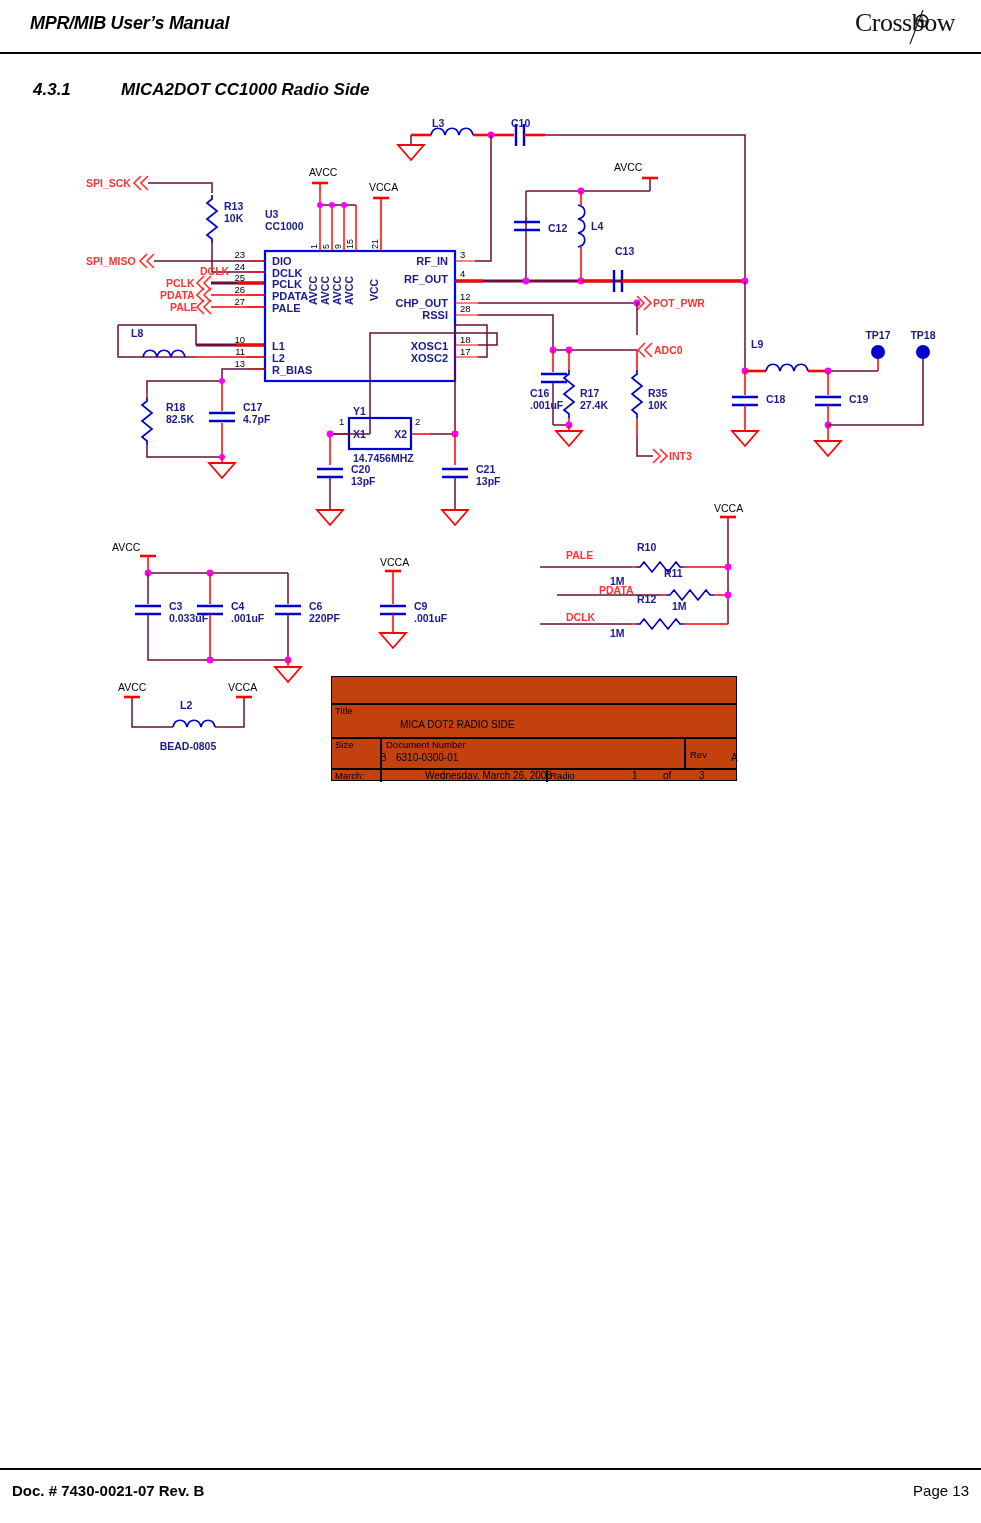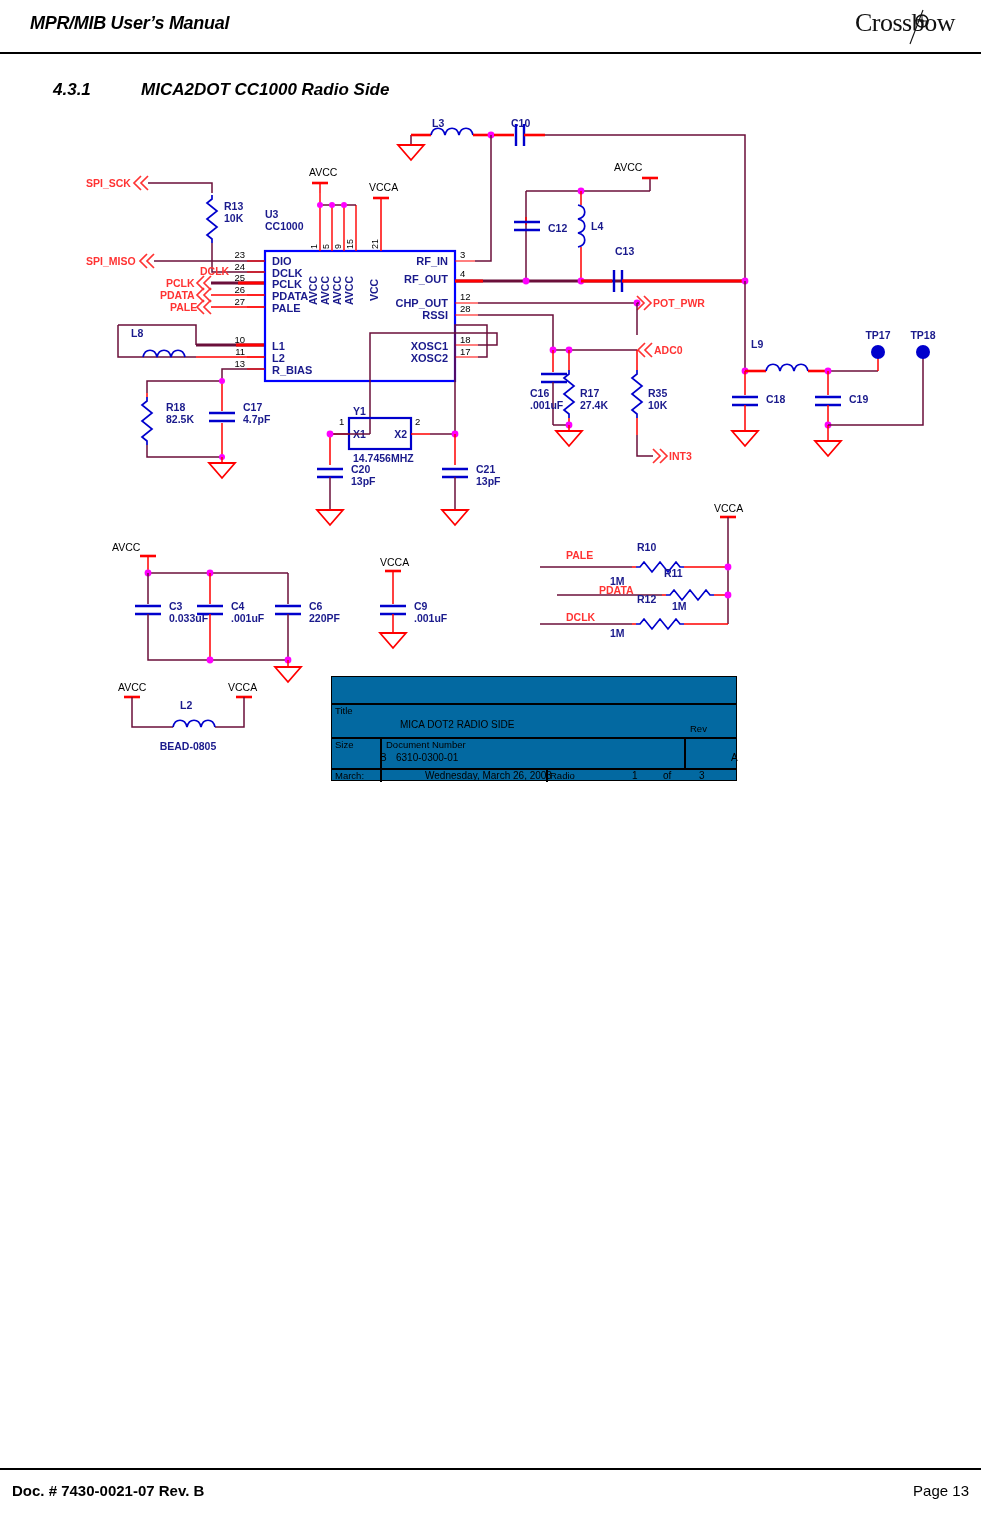--- a/index.html
+++ b/index.html
@@ -27,30 +27,30 @@
     font-size:26px; color:#111; letter-spacing:-0.5px;
   }
   #header-rule {
     position:absolute; left:0; top:52px; width:981px; height:2px; background:#000;
   }
   
   #section-heading {
     position:absolute; left:33px; top:80px;
     font-size:17px; font-weight:bold; font-style:italic; color:#000;
   }
-  #section-heading .num { display:inline-block; width:88px;margin-left:20px; }
+  #section-heading .num { display:inline-block; width:88px; }
   
   #schematic {
     position:absolute; left:0; top:105px; width:981px; height:690px;
   }
   #schematic svg { display:block; }
   
   #title-block {
     position:absolute; left:331px; top:676px; width:406px; height:105px;
-    border:1.5px solid #000; background:#0369a1;
+    border:1.5px solid #000; background:#c2410c;
   }
   .tb-line-h { position:absolute; left:0; width:100%; height:1.5px; background:#000; }
   .tb-line-v { position:absolute; width:1.5px; background:#000; }
   .tb-lab {
     position:absolute; font-size:9.5px; color:#000;
     font-family:"Liberation Sans", sans-serif;
   }
   .tb-val { position:absolute; font-size:10px; color:#000;padding-left:28px; }
   
   #footer-rule {
@@ -556,21 +556,21 @@
 
   <div class="tb-lab" style="left:3px; top:28px">Title</div>
   <div class="tb-val" style="left:40px; top:42px">MICA DOT2 RADIO SIDE</div>
 
   <div class="tb-lab" style="left:3px; top:62px">Size</div>
   <div class="tb-val" style="left:20px; top:75px">B</div>
 
   <div class="tb-lab" style="left:54px; top:62px">Document Number</div>
   <div class="tb-val" style="left:36px; top:75px">6310-0300-01</div>
 
-  <div class="tb-lab" style="left:358px; top:46px">Rev</div>
+  <div class="tb-lab" style="left:358px; top:72px">Rev</div>
   <div class="tb-val" style="left:371px; top:75px">A</div>
 
   <div class="tb-lab" style="left:3px; top:93px">March:</div>
   <div class="tb-val" style="left:65px; top:93px">Wednesday, March 26, 2003</div>
   <div class="tb-lab" style="left:218px; top:93px">Radio</div>
   <div class="tb-val" style="left:272px; top:93px">1</div>
   <div class="tb-val" style="left:303px; top:93px">of</div>
   <div class="tb-val" style="left:339px; top:93px">3</div>
 </div>
 

